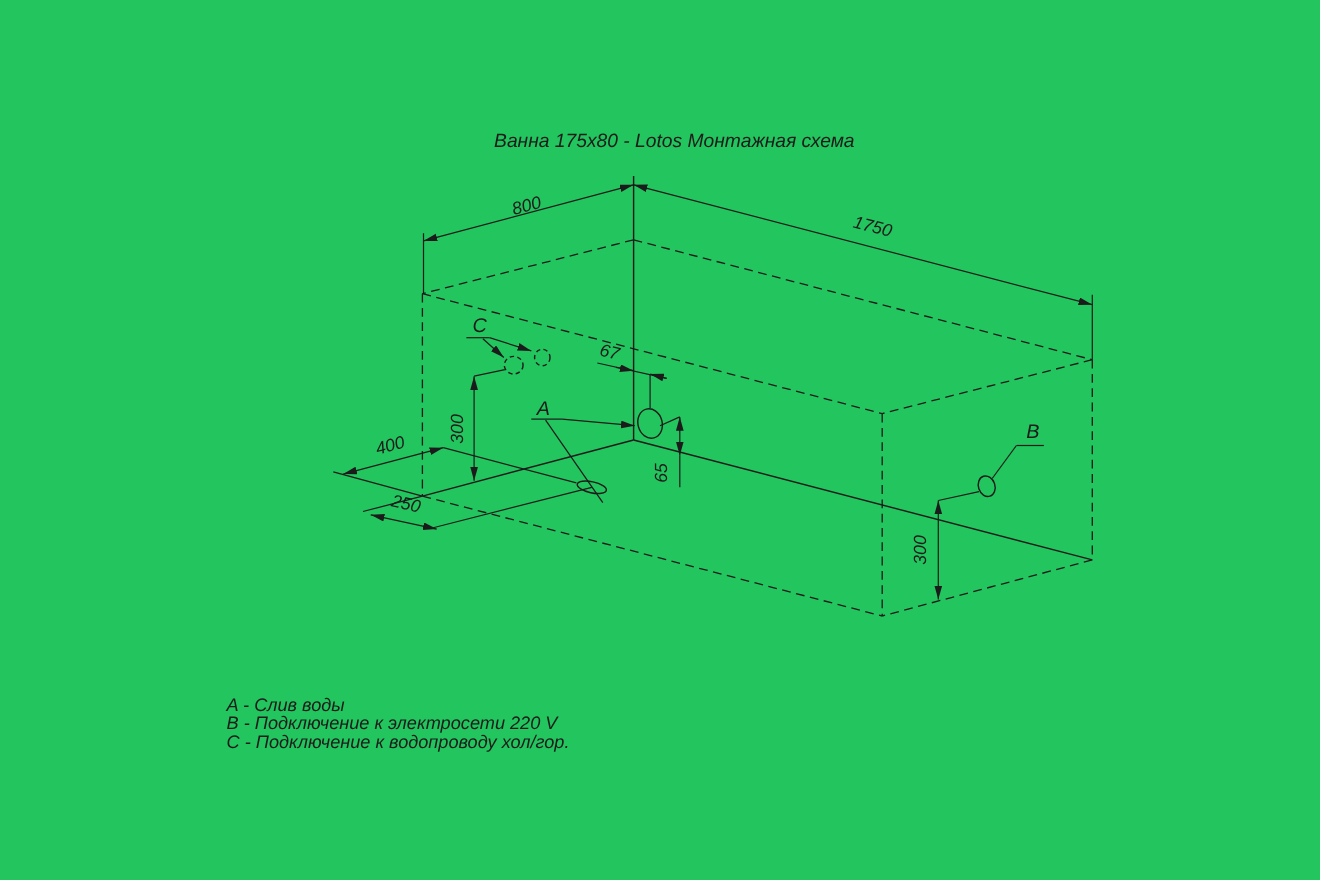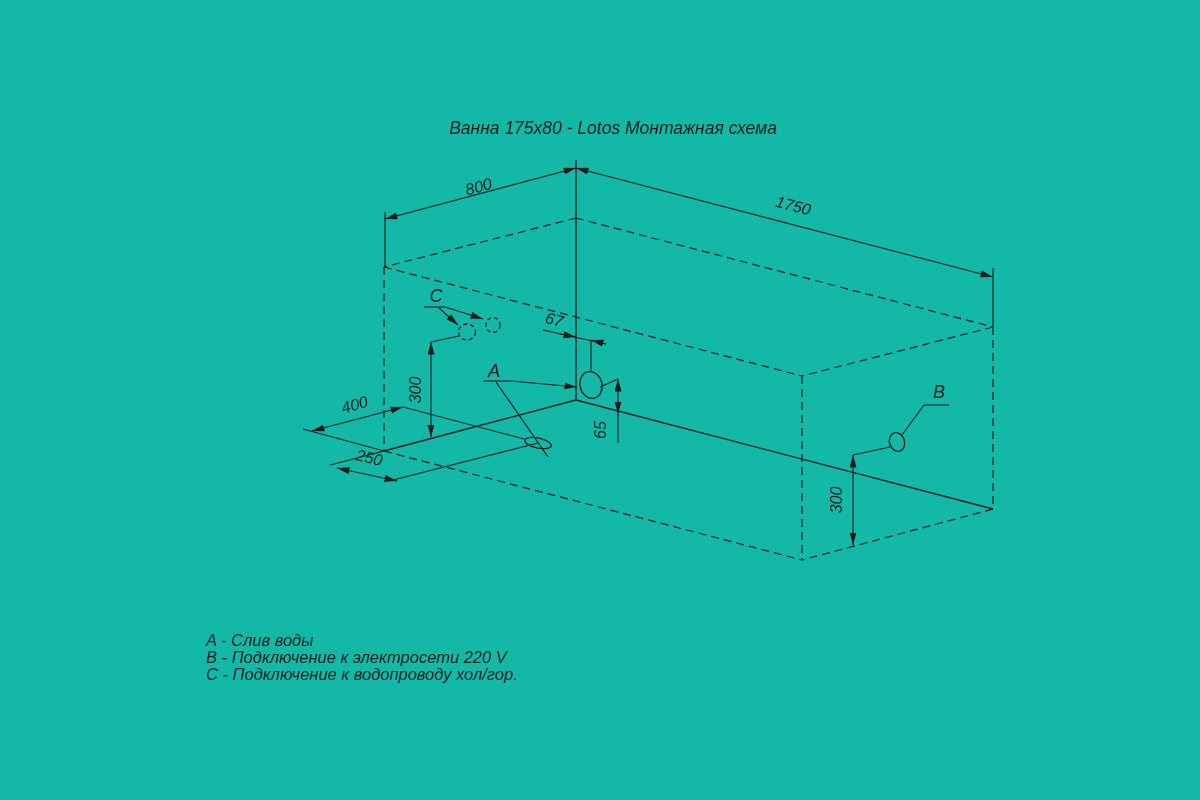--- a/index.html
+++ b/index.html
@@ -7,21 +7,21 @@
     padding: 0;
     background: #ffffff;
     width: 1200px;
     height: 800px;
     font-family: "Liberation Sans", sans-serif;
   }
   .stage {
     position: relative;
     width: 1200px;
     height: 800px;
-    background: #14b8a6;
+    background: #22c55e;
     overflow: hidden;
   }
   svg { position: absolute; left: 0; top: 0; }
   text {
     font-family: "Liberation Sans", sans-serif;
     font-style: italic;
     fill: #1b1b1b;
   }
   .t-title  { font-size: 17.5px; }
   .t-dim    { font-size: 16px; }

